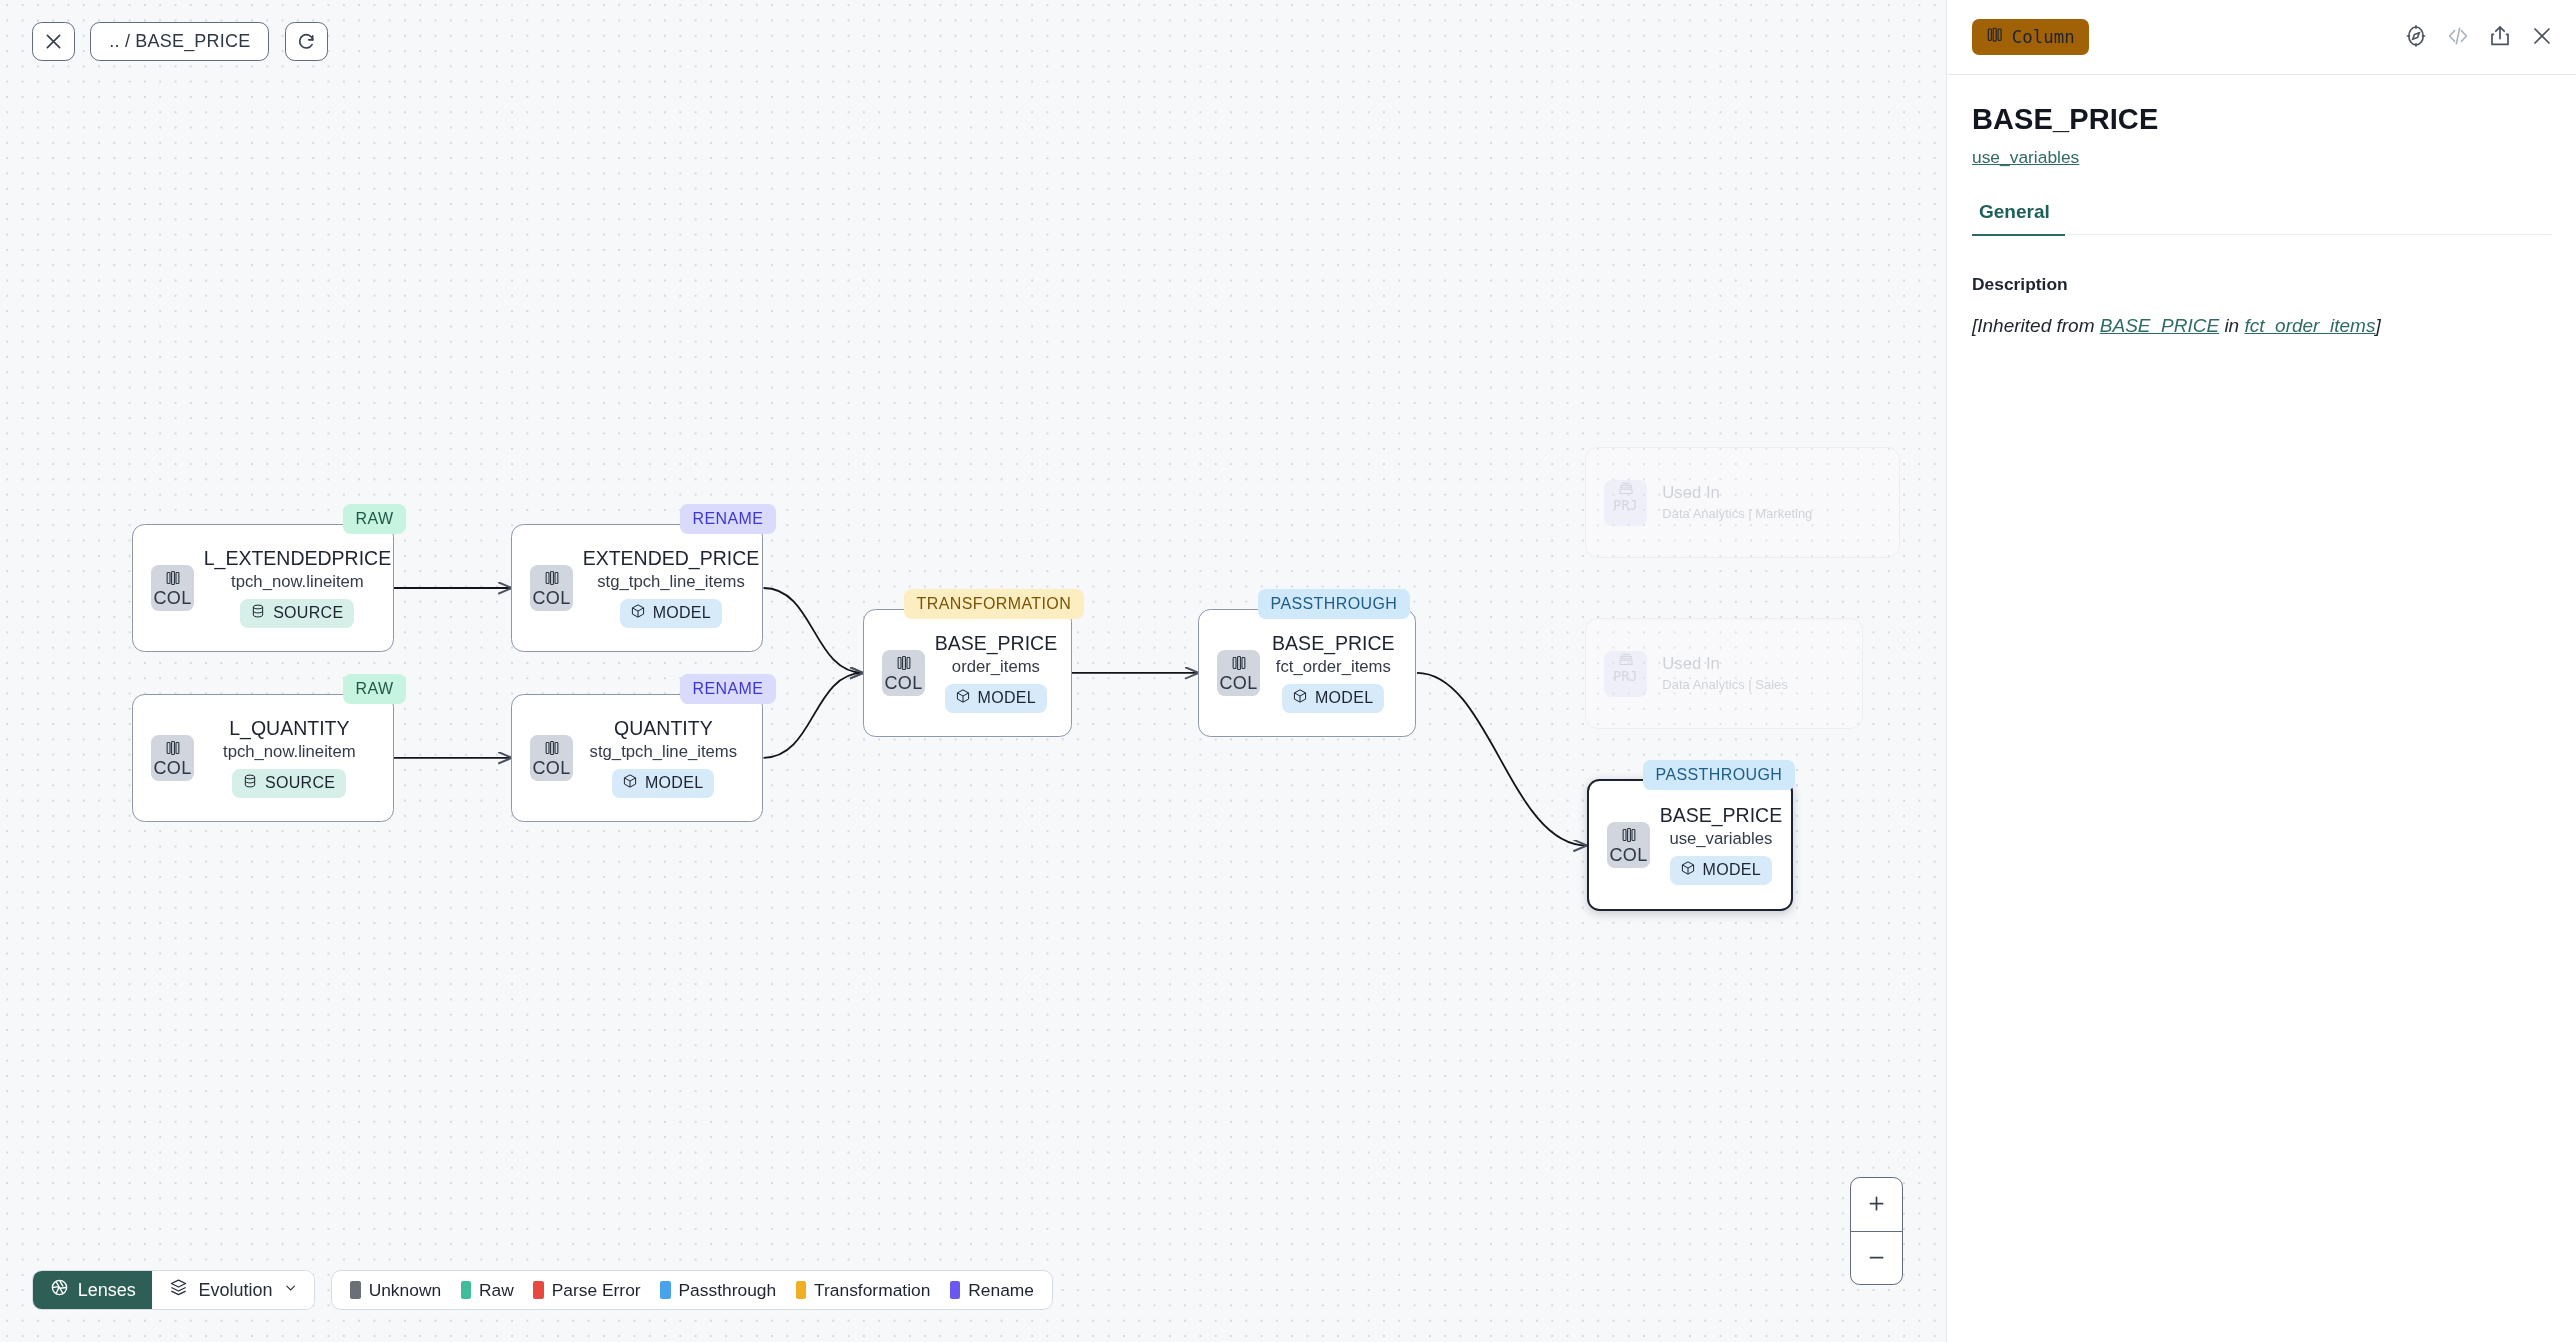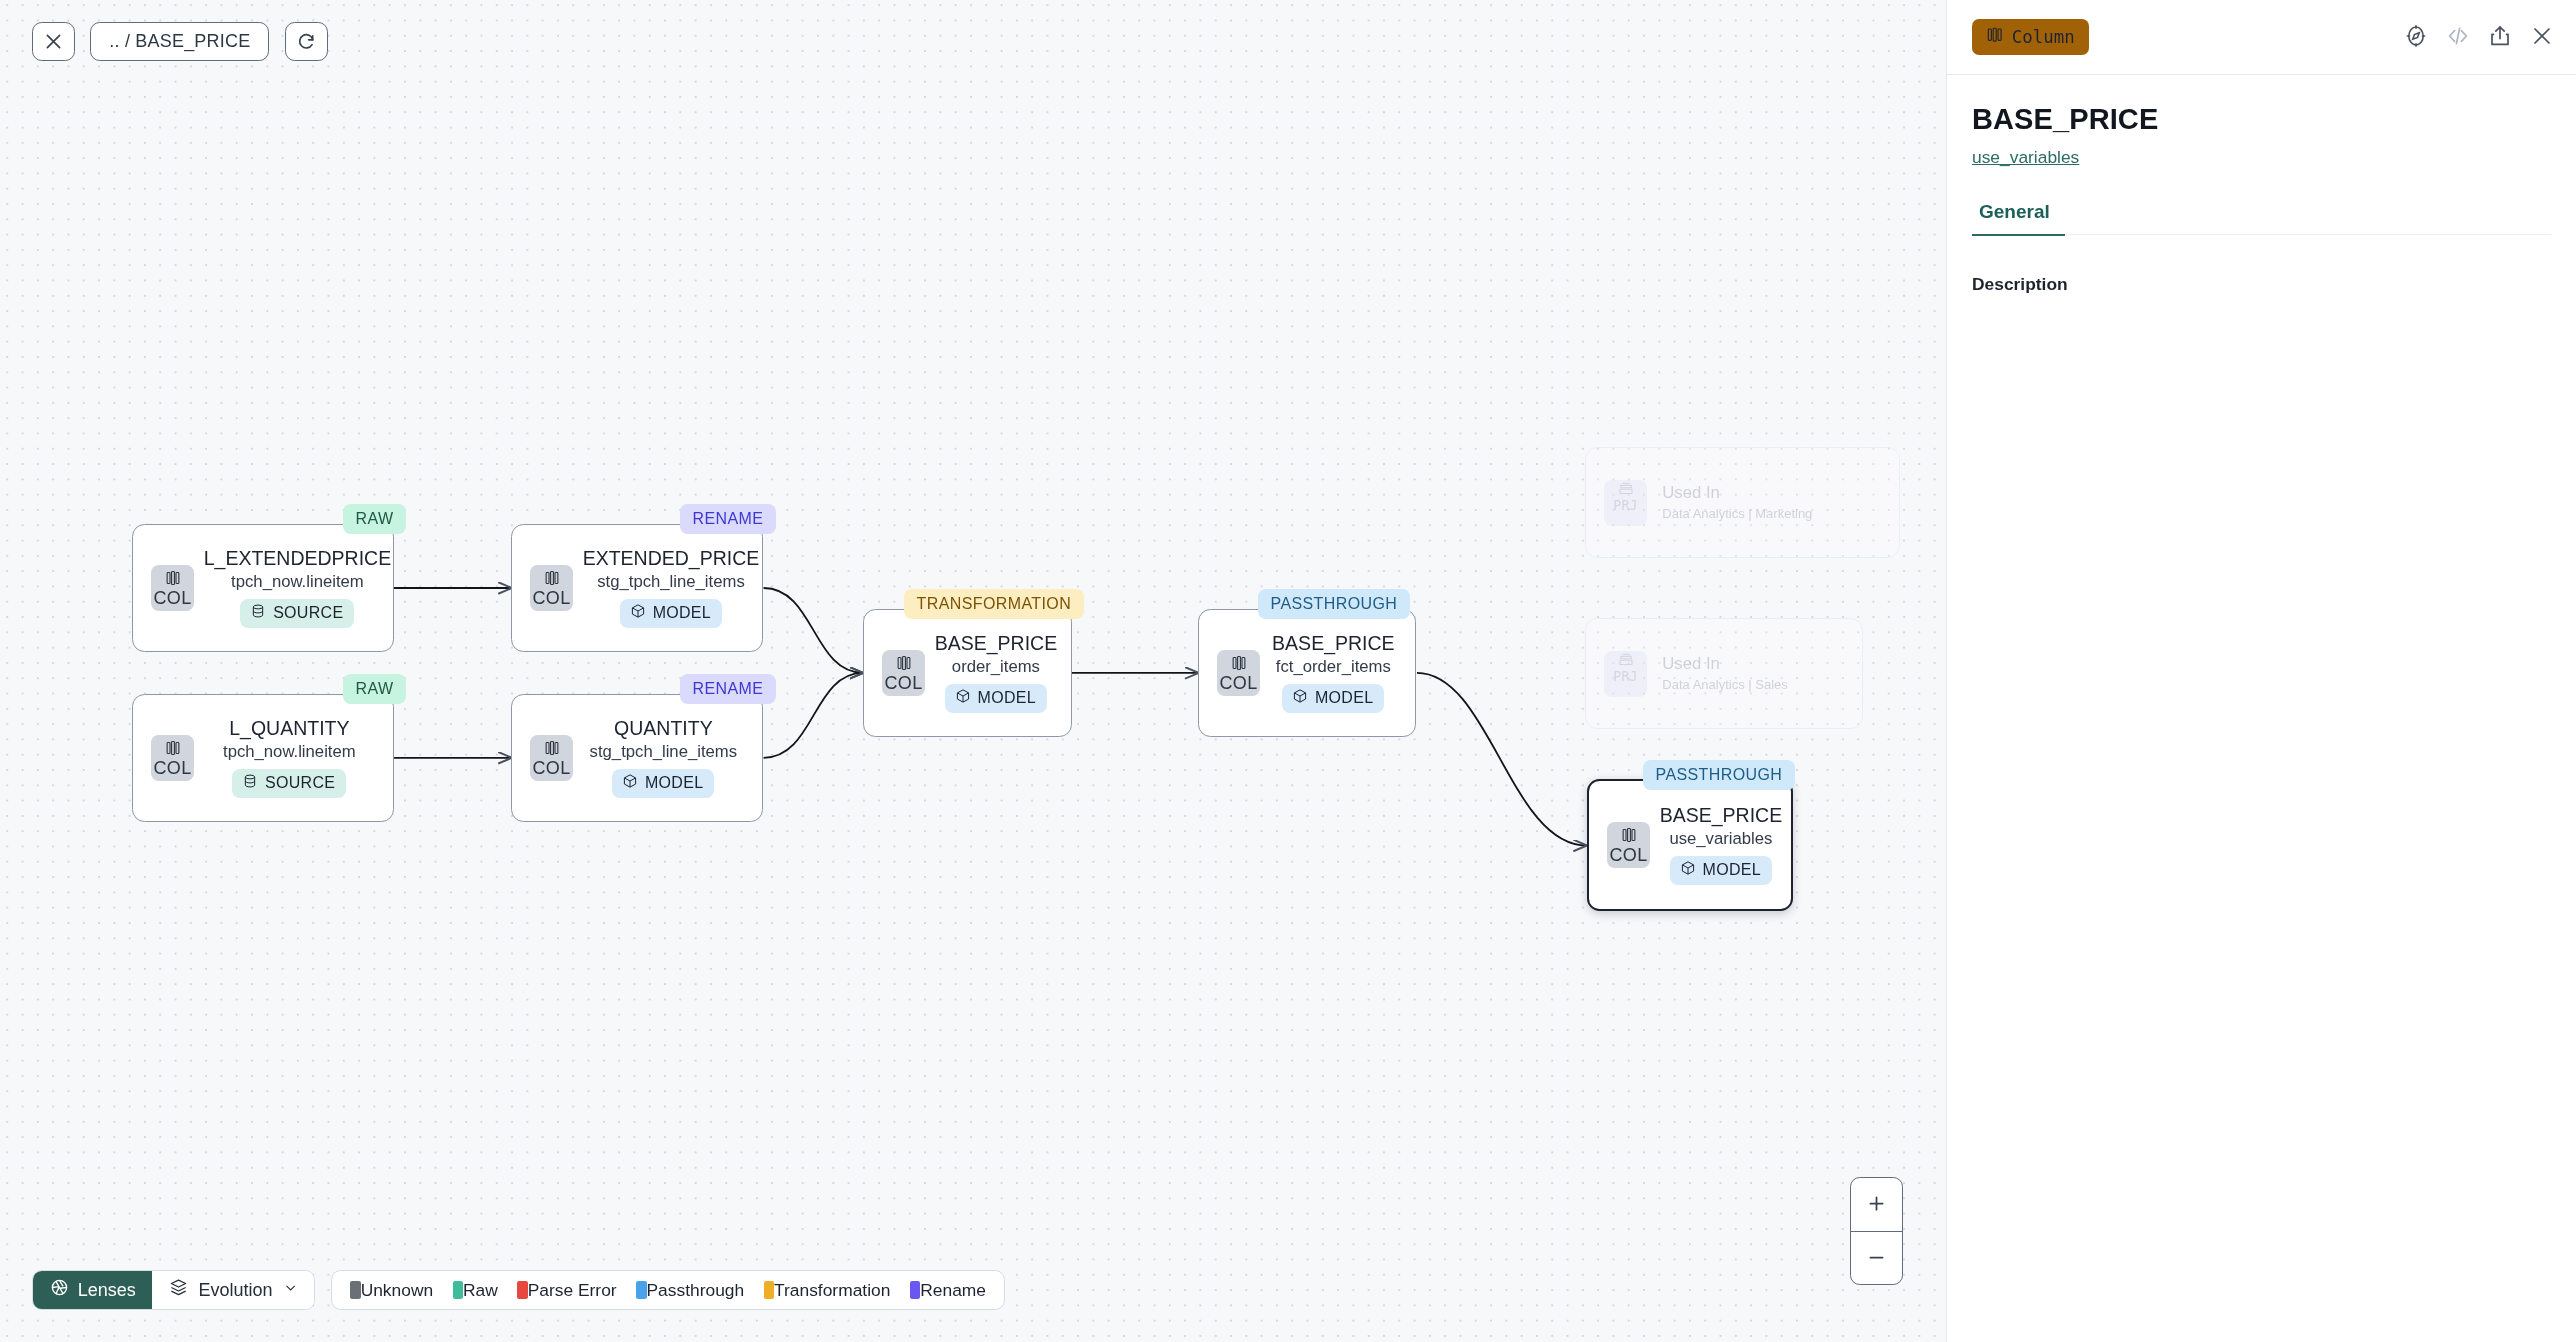--- a/index.html
+++ b/index.html
@@ -120,21 +120,21 @@
   .evo-btn {
     background: #ffffff; color: #262e3a;
     display: flex; align-items: center; gap: 10.4px;
     padding: 0 15.3px 0 16.7px; font-size: 18px; cursor: pointer;
   }
   .legend {
     display: flex; align-items: center; gap: 19.5px;
     background: #fff; border: 1px solid #d7dbe2; border-radius: 9.7px;
     height: 40px; padding: 0 18px; font-size: 17.4px; color: #1d2430;
   }
-  .lg-item { display: flex; align-items: center; gap: 0; white-space: nowrap; }
+  .lg-item { display: flex; align-items: center; gap: 8px; white-space: nowrap; }
   .lg-sw { width: 10.4px; height: 18px; border-radius: 2.1px; flex: 0 0 auto; }
 
   
   #zoomctl {
     position: absolute; right: 43px; bottom: 58px;
     width: 53px; background:#fff; border: 1px solid #606b7d; border-radius: 9.7px;
     z-index: 30; overflow: hidden;
   }
   .zbtn { height: 53px; display:flex; align-items:center; justify-content:center; color:#38404e; cursor:pointer; }
   .zbtn + .zbtn { border-top: 1px solid #606b7d; }
@@ -529,16 +529,19 @@
 
     <div id="panel-body">
       <div class="col-title">BASE_PRICE</div>
       <a class="col-link">use_variables</a>
 
       <div class="tabs">
         <div class="tab">General</div>
       </div>
 
       <div class="sec-label">Description</div>
+      <div class="desc2">
+        <span>[Inherited from </span><a>BASE_PRICE</a><span> in </span><a>fct_order_items</a><span>]</span>
+      </div>
     </div>
   </div>
 </div>
 
 
 </body></html>

